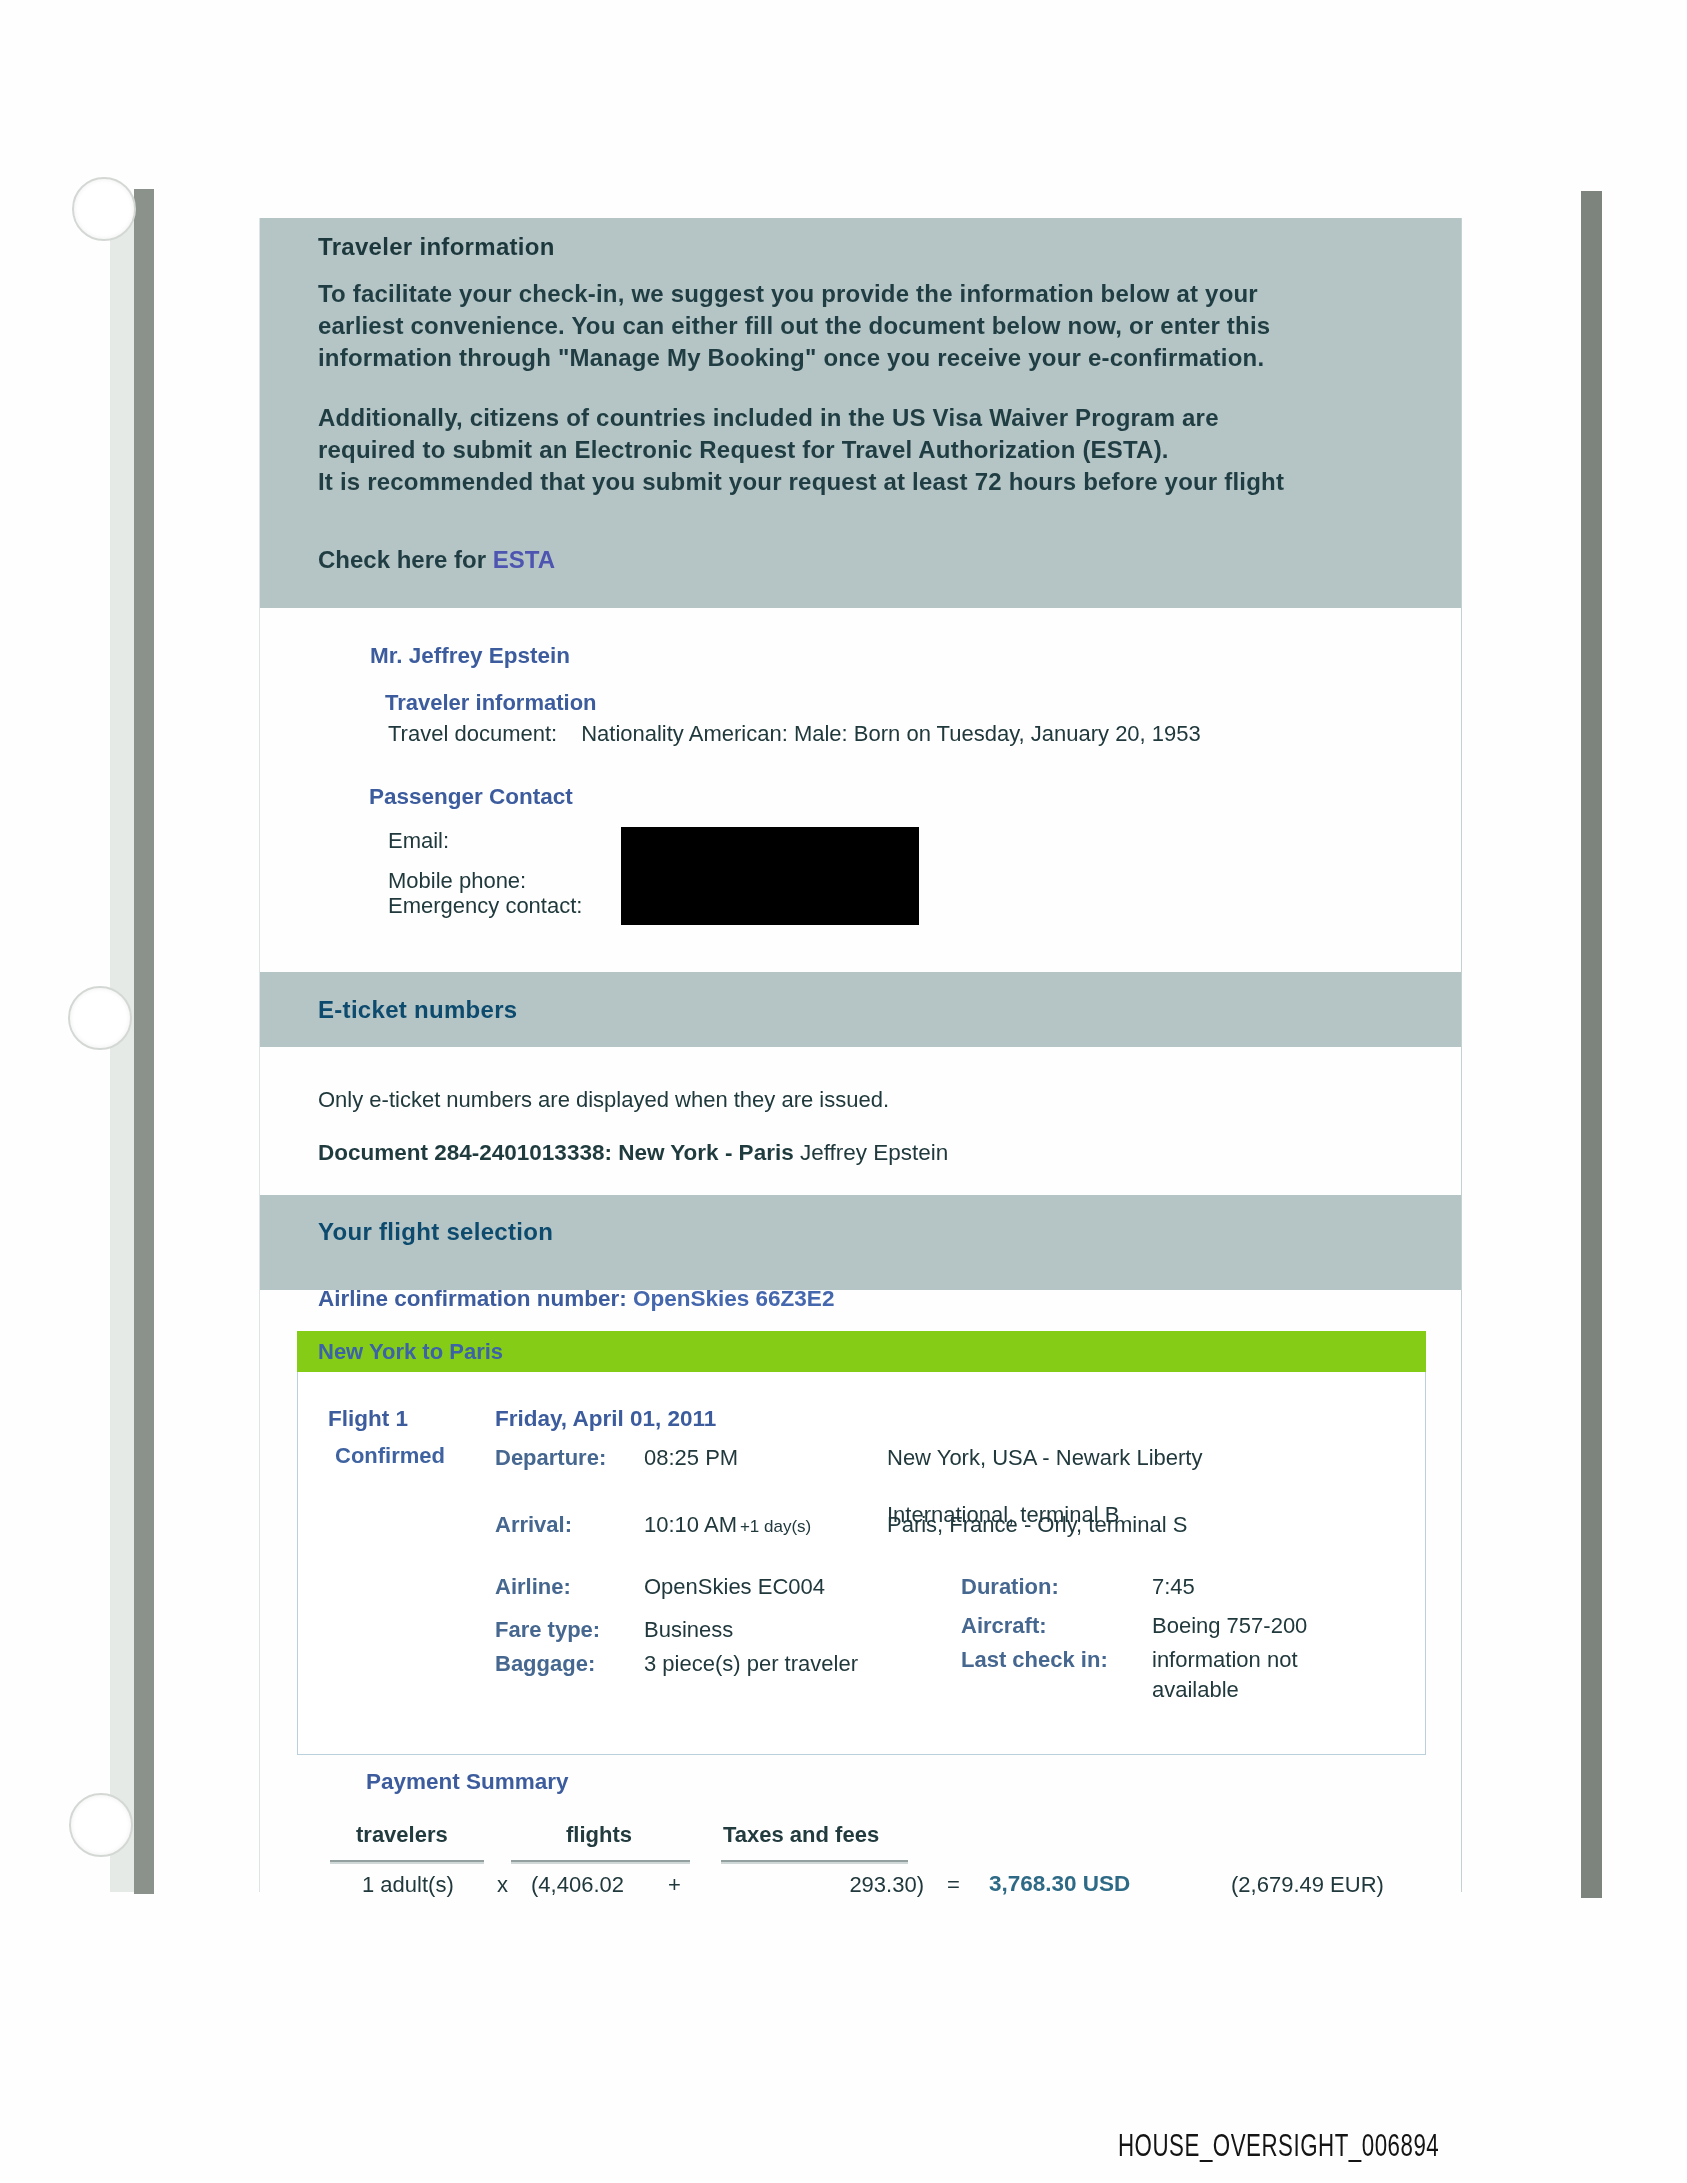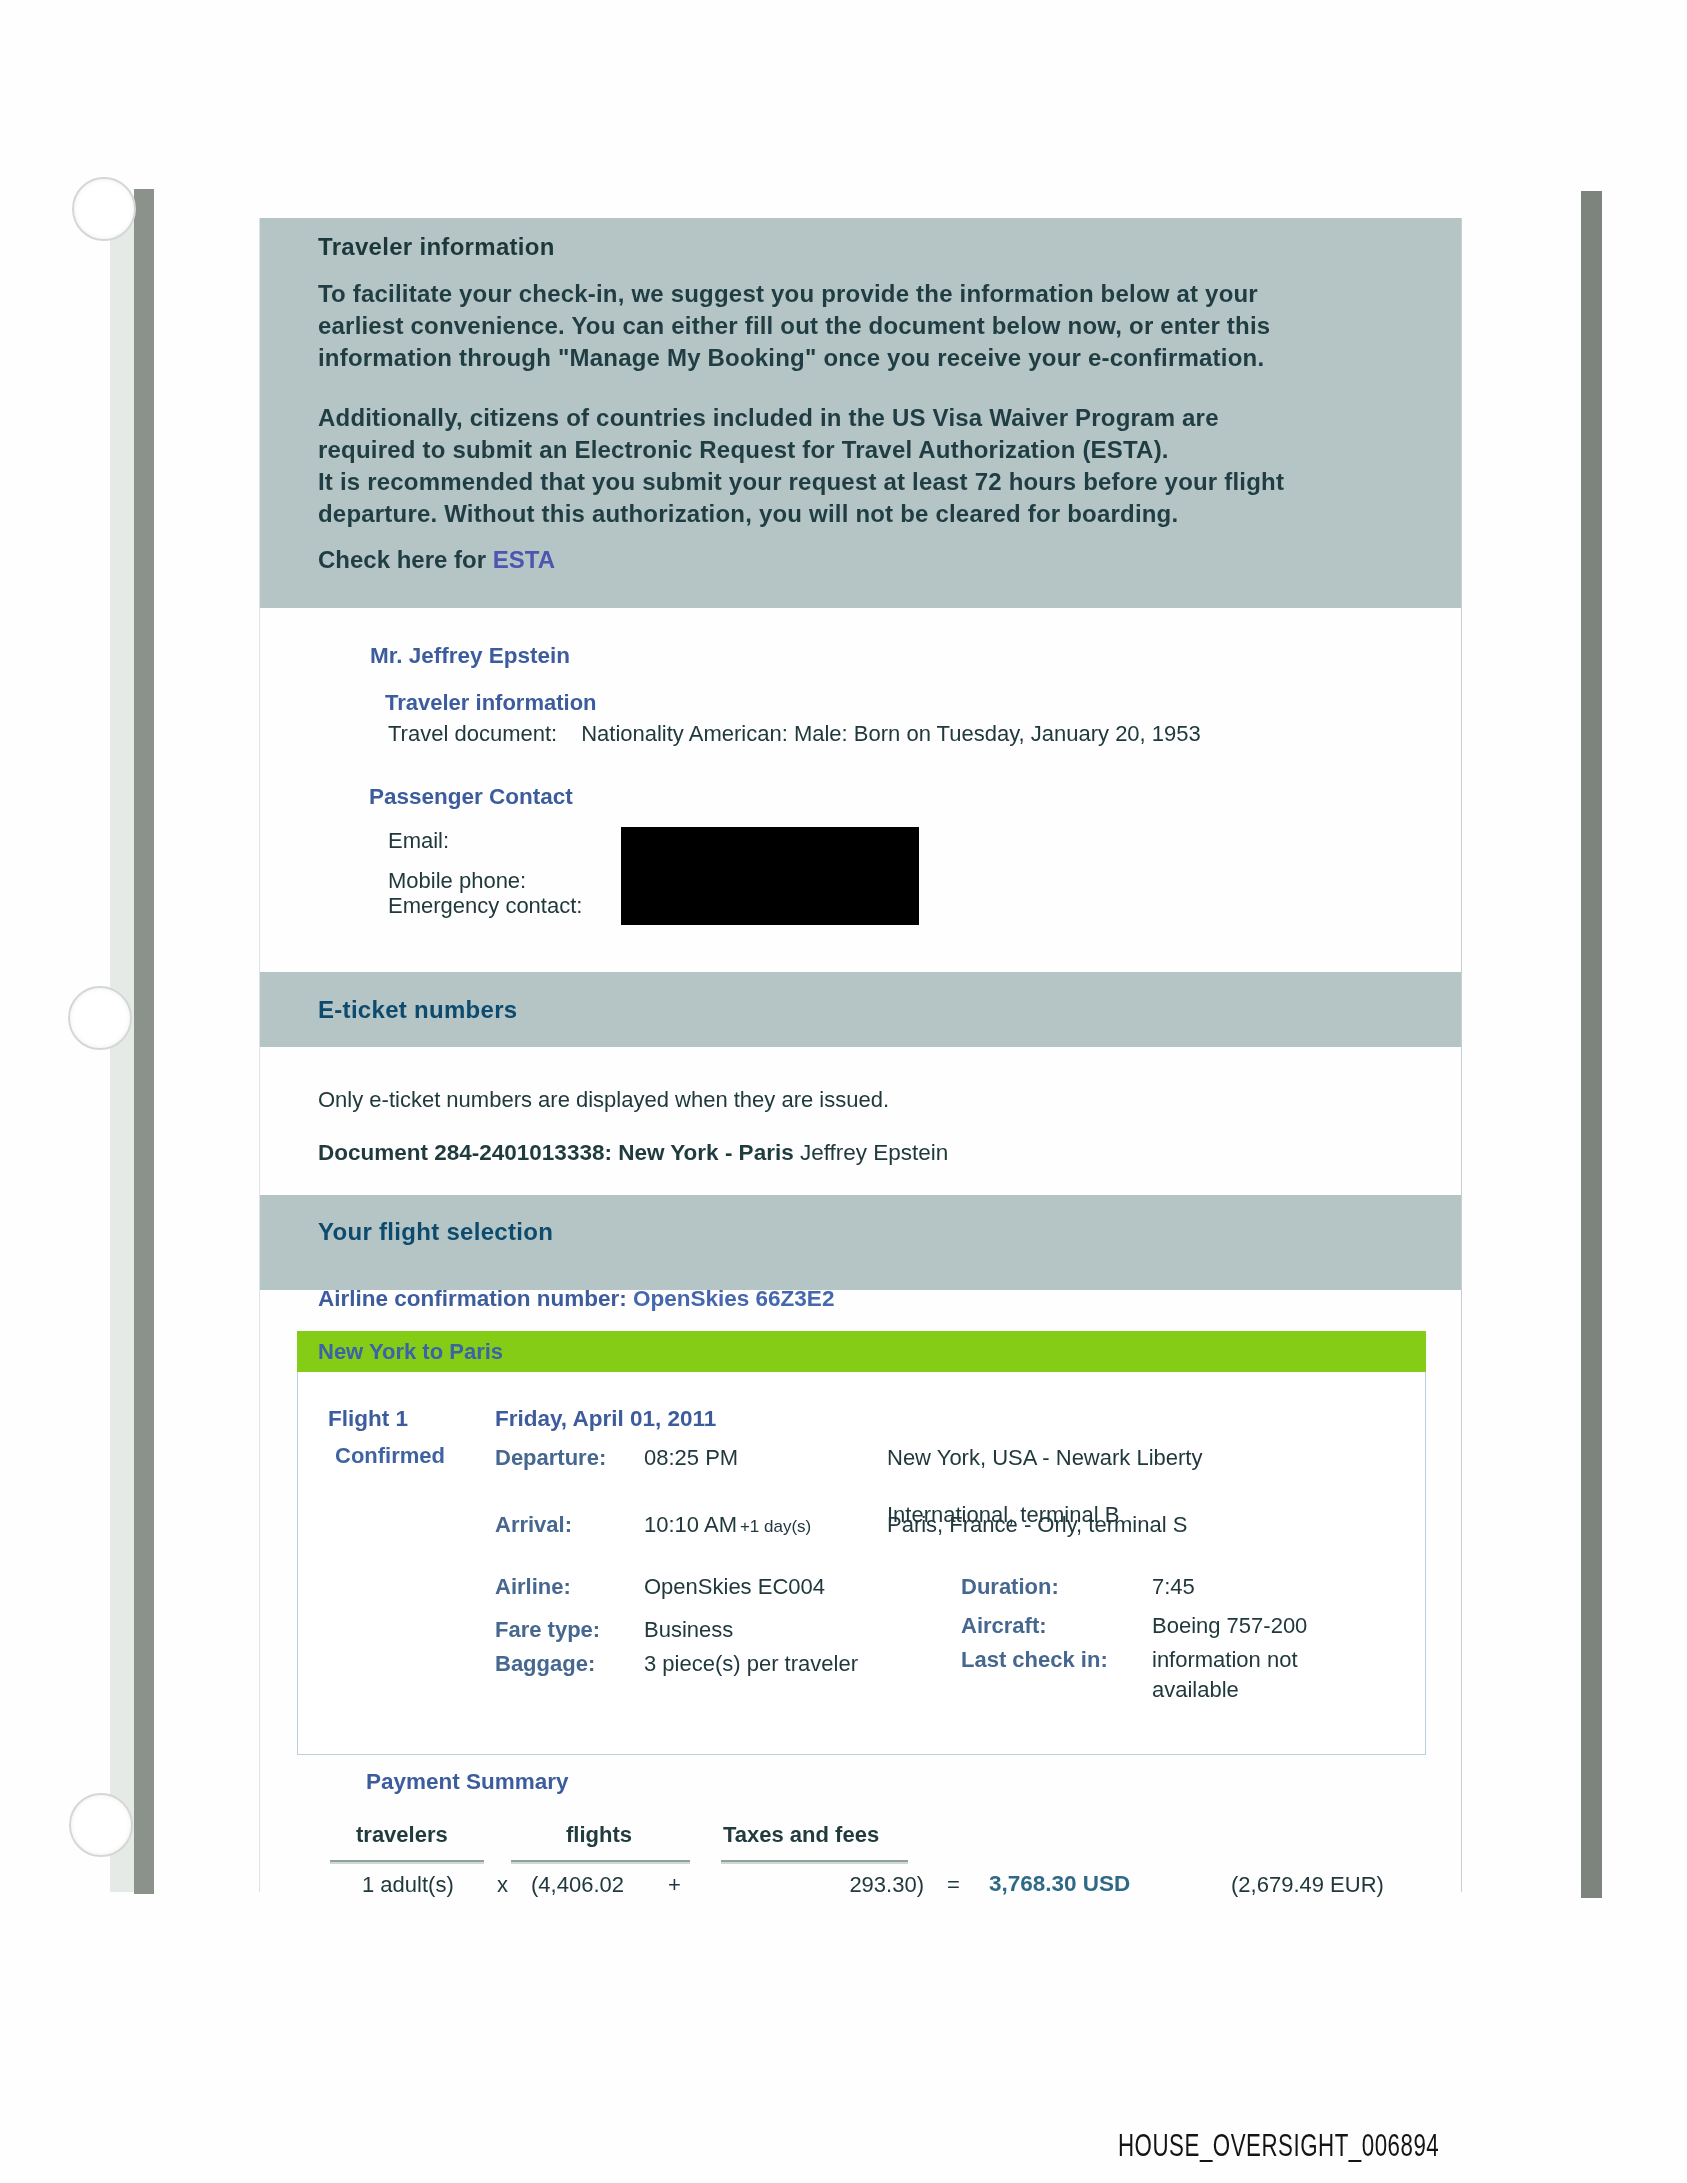--- a/index.html
+++ b/index.html
@@ -65,21 +65,20 @@
       <div class="abs notice-title">Traveler information</div>
       <div class="abs para" style="top:60px;">
         <div>To facilitate your check-in, we suggest you provide the information below at your</div>
         <div>earliest convenience. You can either fill out the document below now, or enter this</div>
         <div>information through "Manage My Booking" once you receive your e-confirmation.</div>
       </div>
       <div class="abs para" style="top:184px;">
         <div>Additionally, citizens of countries included in the US Visa Waiver Program are</div>
         <div>required to submit an Electronic Request for Travel Authorization (ESTA).</div>
         <div>It is recommended that you submit your request at least 72 hours before your flight</div>
-        <div>departure. Without this authorization, you will not be cleared for boarding.</div>
       </div>
       <div class="abs check-line"><span>Check here for </span><span class="esta-link">ESTA</span></div>
     </div>
 
     <div class="abs h-blue fs34" style="left:110px;top:425px;">Mr. Jeffrey Epstein</div>
     <div class="abs h-blue fs33" style="left:125px;top:472px;">Traveler information</div>
     <div class="abs t-dark fs33" style="left:128px;top:503px;">
       <span>Travel document:</span><span style="display:inline-block;width:24px;"></span><span>Nationality American: Male: Born on Tuesday, January 20, 1953</span>
     </div>
     <div class="abs h-blue fs34" style="left:109px;top:566px;">Passenger Contact</div>

